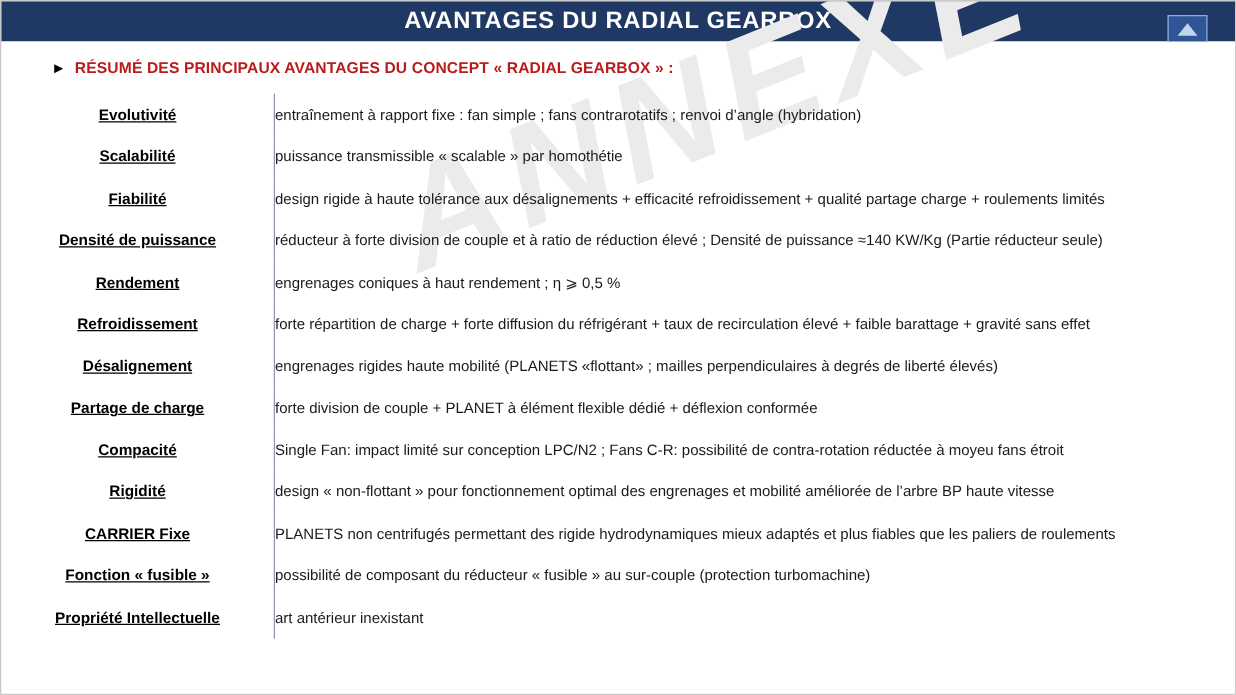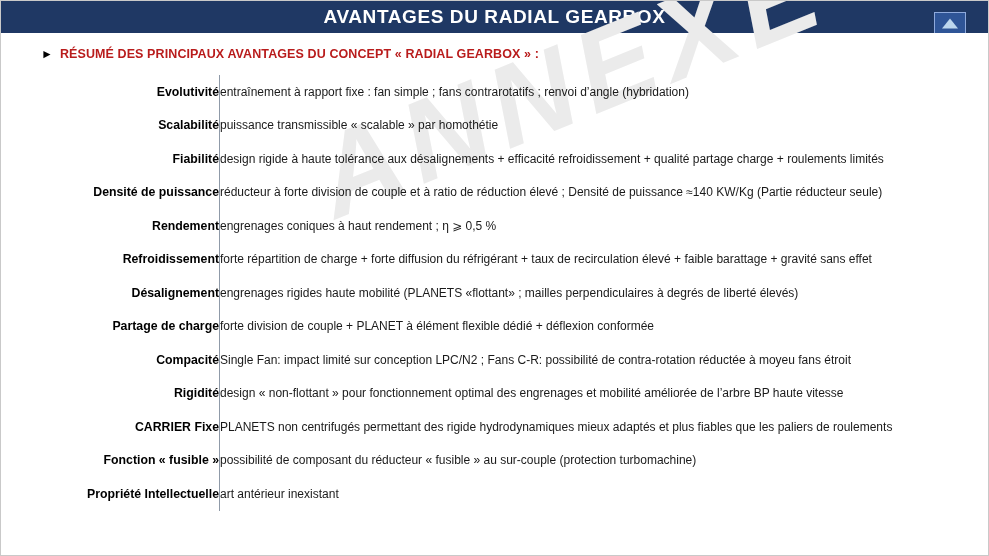--- a/index.html
+++ b/index.html
@@ -99,26 +99,27 @@
     width: 989px;
     border-collapse: collapse;
   }
   .adv-table tr { height: 33.5px; }
   .adv-table td {
     vertical-align: middle;
     padding: 0;
   }
   .col-label {
     width: 218px;
-    text-align: right;
+    text-align: center;
     padding-right: 10px;
     font-size: 12.3px;
     font-weight: bold;
     color: #000000;
     white-space: nowrap;
+    text-decoration: underline;
   }
   .col-value {
     border-left: 1px solid #8f9aa8;
     padding-left: 12px;
     font-size: 12px;
     color: #1a1a1a;
     white-space: nowrap;
   }
 </style>
 </head>

